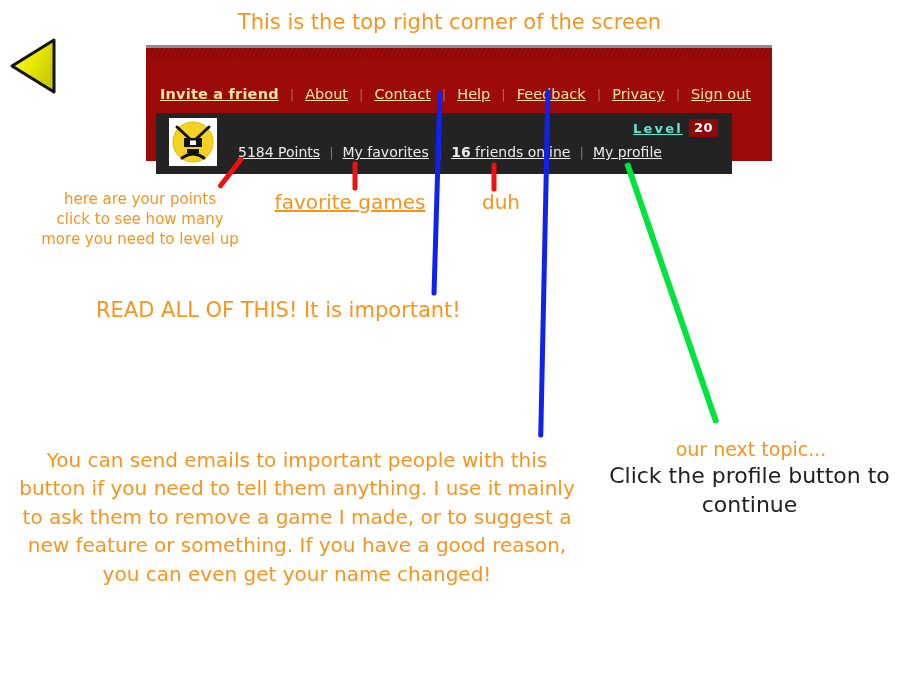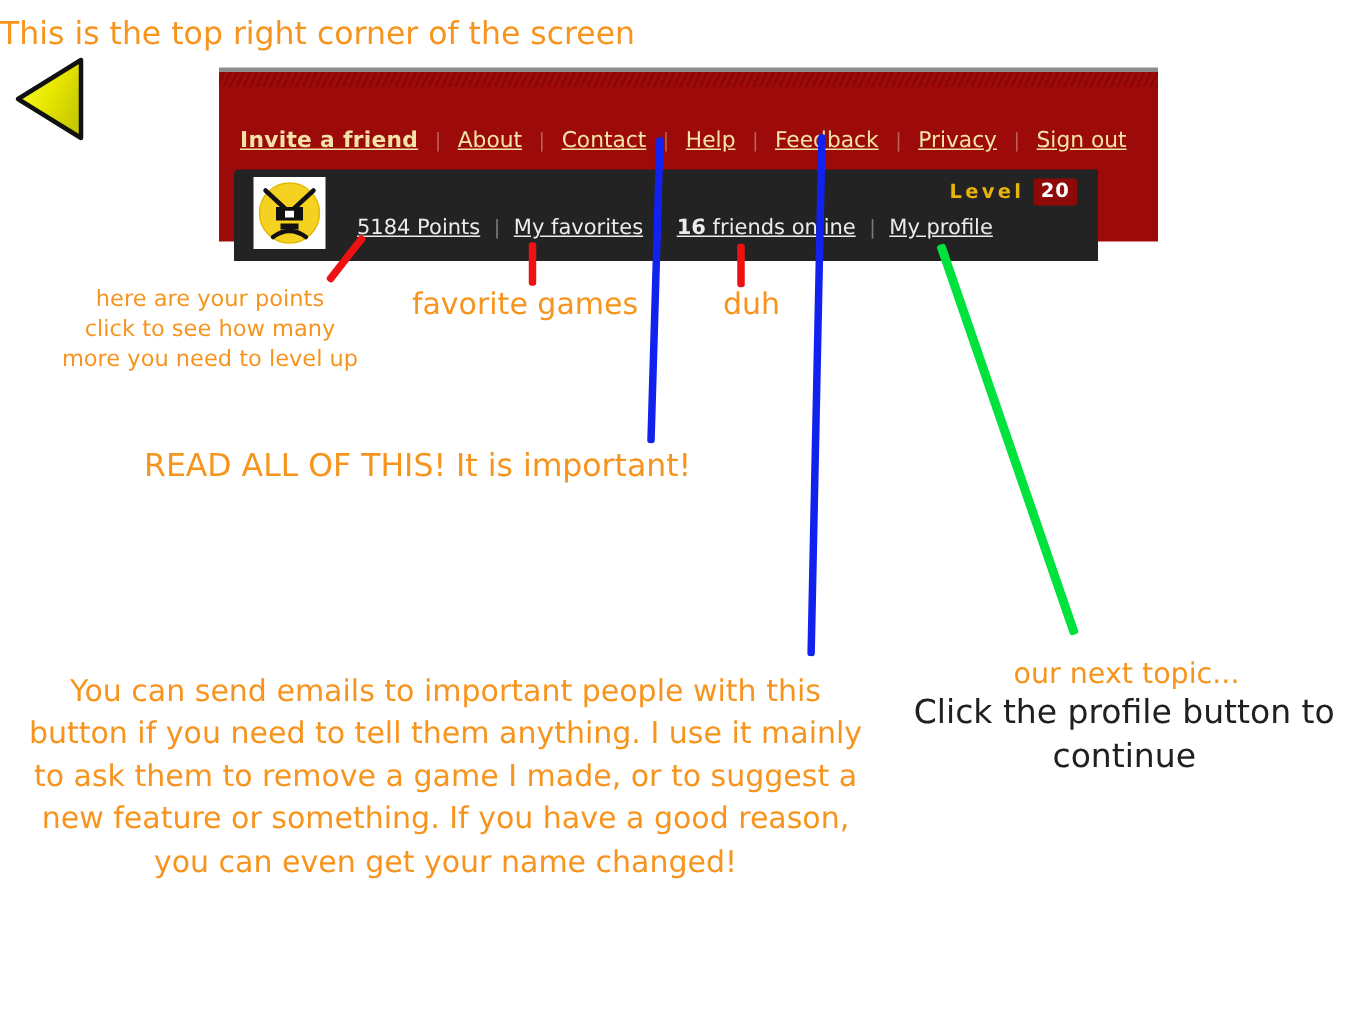--- a/index.html
+++ b/index.html
@@ -23,35 +23,36 @@
   .anno {
     position: absolute;
     color: #f7941e;
     font-family: "DejaVu Sans", sans-serif;
     line-height: 1.18;
     white-space: pre-line;
   }
   .anno-title {
     left: 0; top: 10px;
     width: 899px;
-    text-align: left;
+    text-align: center;
     font-size: 21px;
   }
   .anno-points {
     left: 0px; top: 190px;
     width: 280px;
     text-align: center;
     font-size: 15px;
     line-height: 1.32;
   }
   .anno-fav {
     left: 268px; top: 191px;
     width: 164px;
     text-align: center;
     font-size: 20px;
+    text-decoration: underline;
   }
   .anno-duh {
     left: 455px; top: 191px;
     width: 92px;
     text-align: center;
     font-size: 20px;
   }
   .anno-read {
     left: 96px; top: 298px;
     font-size: 21px;
@@ -187,21 +188,22 @@
 
   .level-badge {
     position: absolute;
     right: 14px; top: 6px;
     display: flex;
     align-items: center;
     gap: 6px;
     font-size: 13px;
   }
   .level-word {
-    color: #eab308;
+    color: #5eead4;
+    text-decoration: underline;
     letter-spacing: 2.2px;
     font-weight: bold;
   }
   .level-num {
     background: #8d0a08;
     color: #ffffff;
     font-weight: bold;
     padding: 1px 5px 2px 5px;
     border-radius: 2px;
     letter-spacing: .5px;

